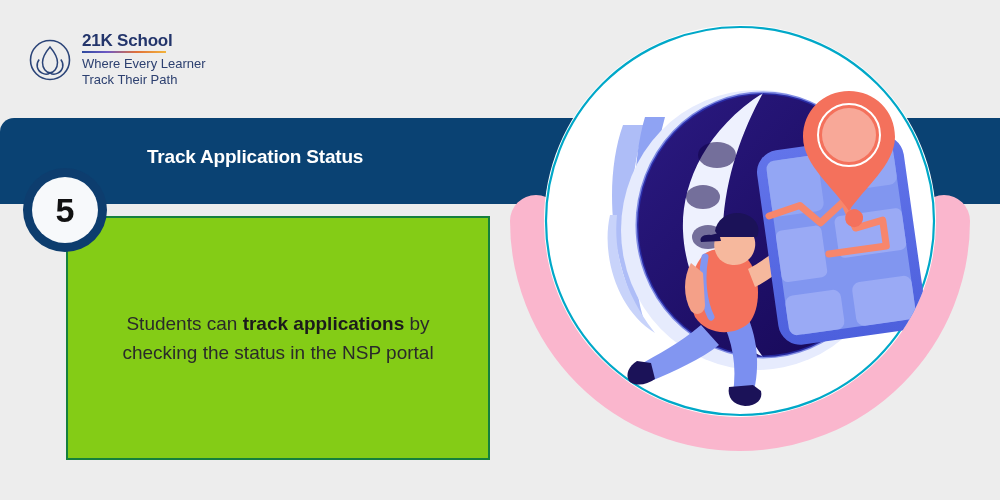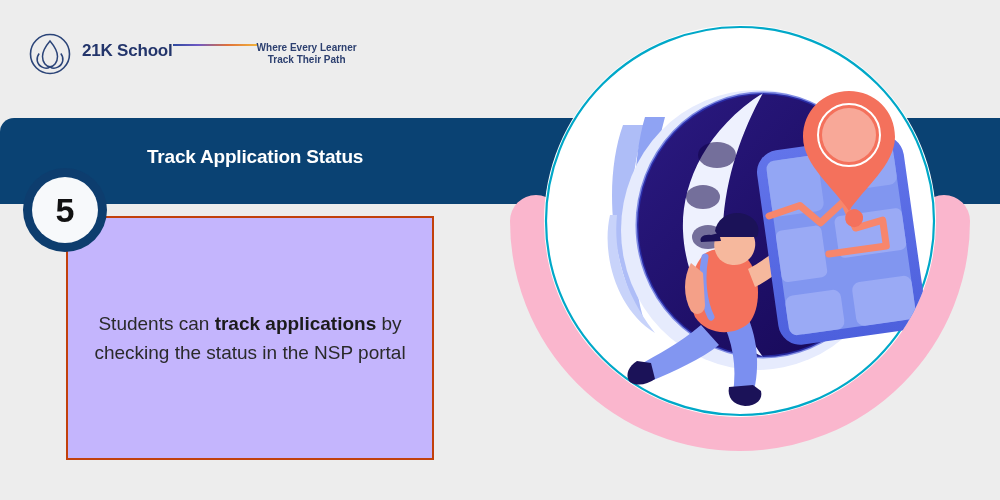--- a/index.html
+++ b/index.html
@@ -16,31 +16,31 @@
     background:#ededed;
   }
 
   
   .logo-wrap {
     position:absolute; left:28px; top:32px;
     display:flex; align-items:center; gap:10px;
     z-index:40;
   }
   .logo-mark { width:44px; height:44px; flex:0 0 44px; }
-  .logo-text { display:flex; flex-direction:row; line-height:1; }
+  .logo-text { display:flex; flex-direction:column; line-height:1; }
   .logo-name {
     font-size:17px; font-weight:bold; color:#23356b;
     letter-spacing:-0.2px;
   }
   .logo-underline {
     height:2px; width:84px; margin-top:2px; margin-bottom:3px;
     background:linear-gradient(90deg,#2e4a9e 0%,#6e59c4 30%,#e0713a 65%,#f2b33c 100%);
   }
   .logo-tag {
-    font-size:10px; color:#2d4070; line-height:1.25; font-weight:700;text-align:center;
+    font-size:13px; color:#2d4070; line-height:1.25; font-weight:400;
   }
 
   
   .banner {
     position:absolute; left:0; top:118px;
     width:1000px; height:86px;
     background:#084377;
     background:#0a4273;
     border-top-left-radius:14px;
     border-bottom-left-radius:0;
@@ -68,23 +68,23 @@
     background:#f7f9fb;
     display:flex; align-items:center; justify-content:center;
   }
   .badge-num {
     font-size:34px; font-weight:bold; color:#111111; line-height:1;
   }
 
   
   .card {
     position:absolute; left:66px; top:216px;
-    width:368px; height:244px;
-    background:#c4b5fd;
-    border:2px solid #c2410c;
+    width:424px; height:244px;
+    background:#84cc16;
+    border:2px solid #15803d;
     z-index:20;
     display:flex; align-items:center; justify-content:center;
   }
   .card-text {
     width:350px;
     text-align:center;
     font-size:19px; line-height:1.55; color:#2a2a2a;
     font-family:"Liberation Sans", sans-serif;
   }
   .card-text b { font-weight:bold; color:#1b1b1b; }

